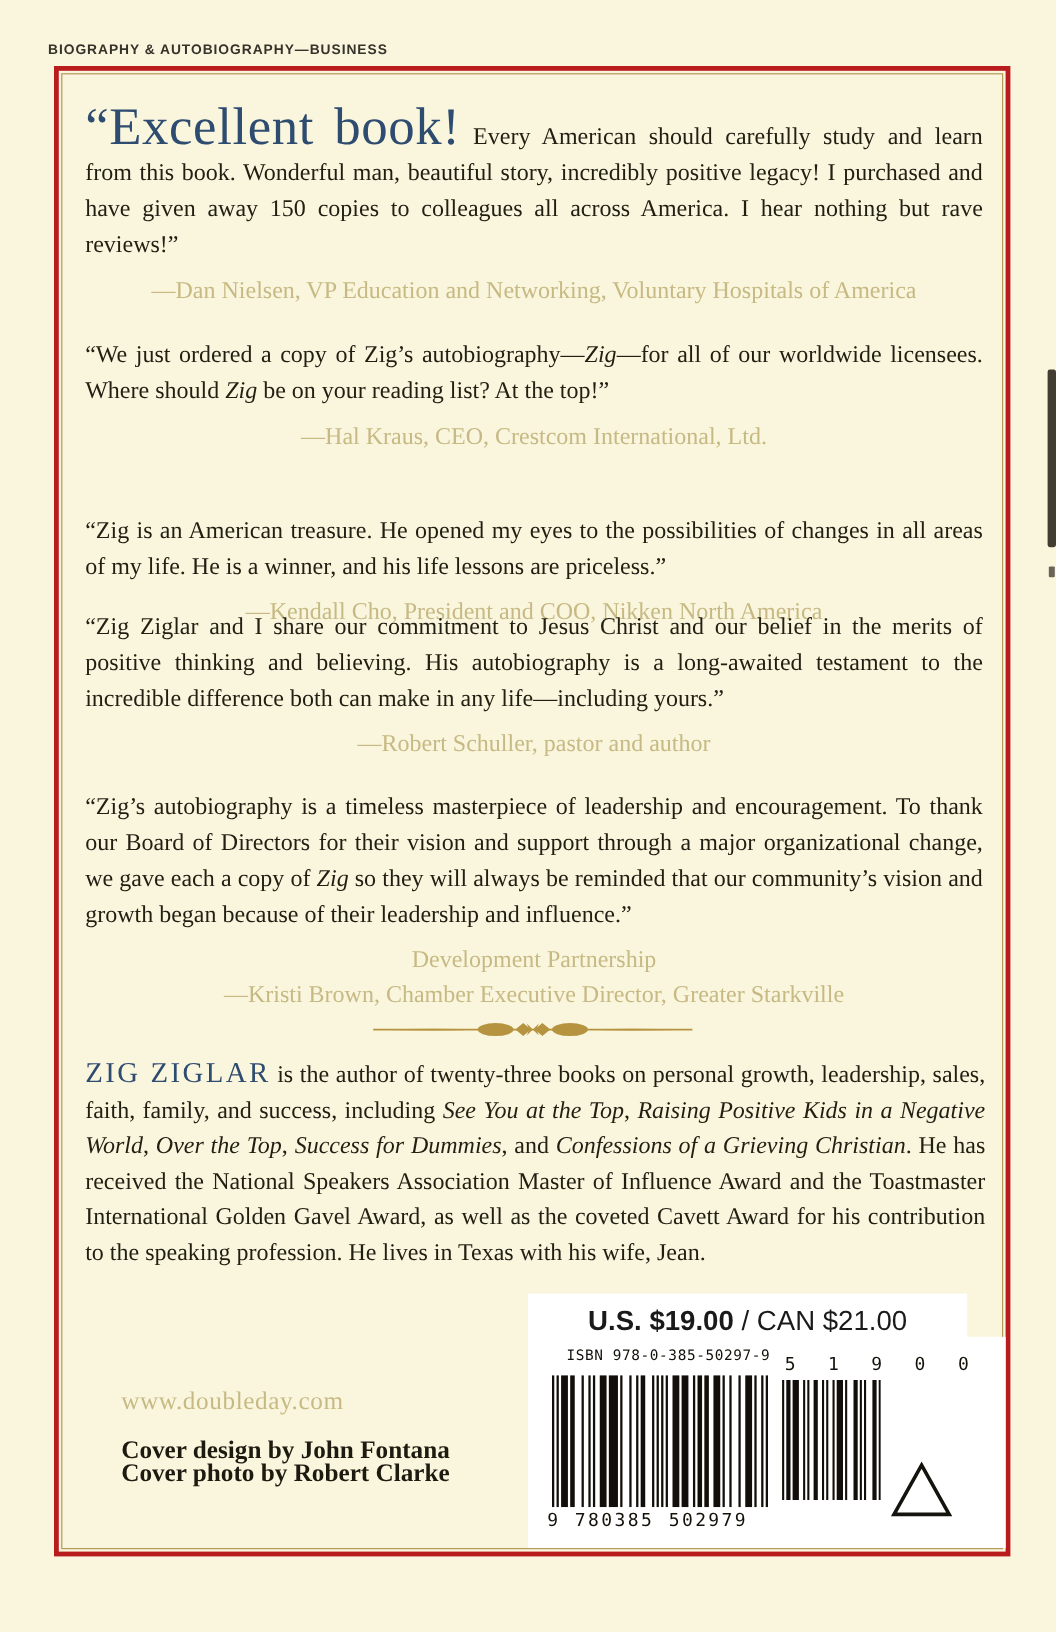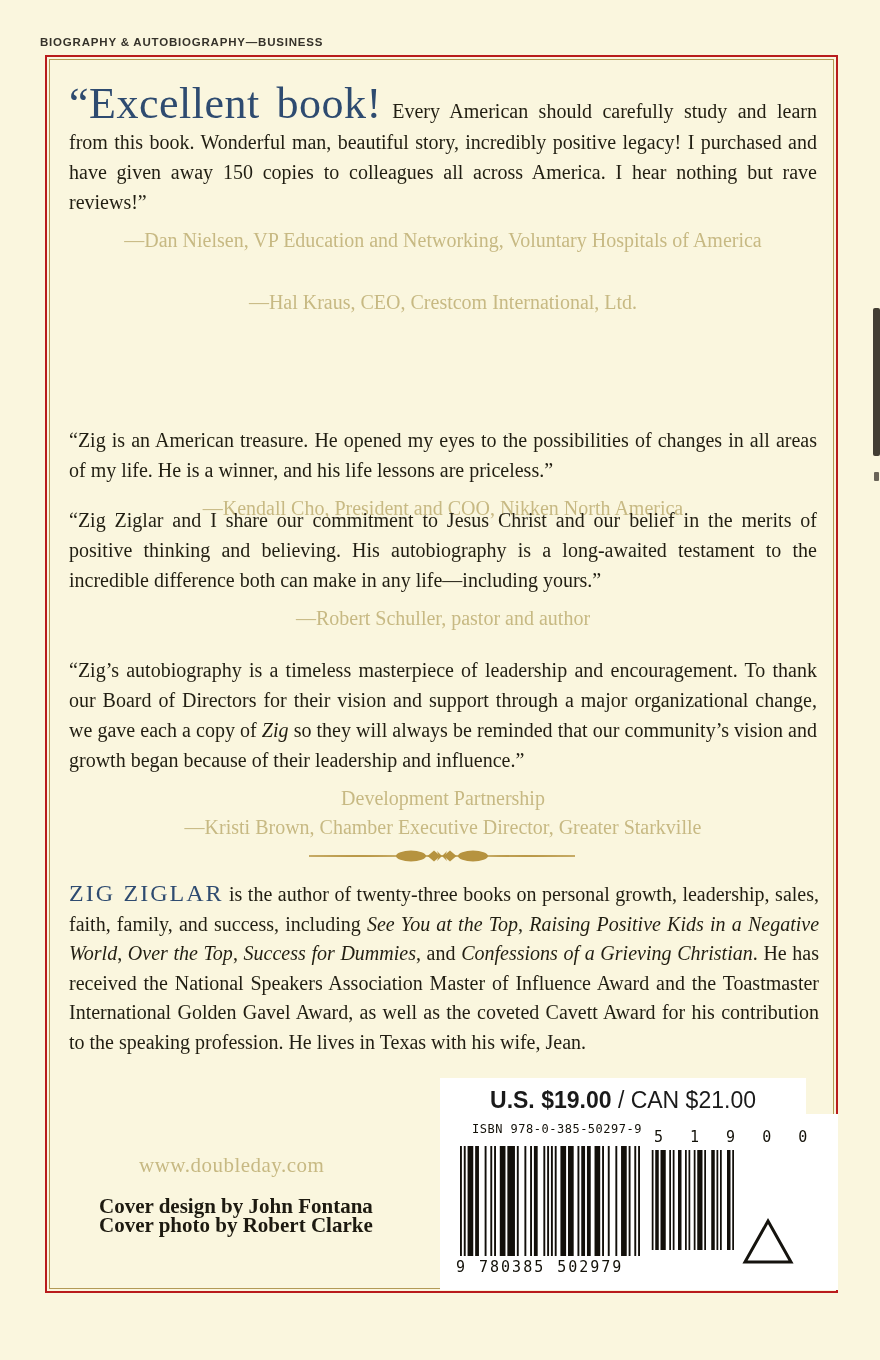--- a/index.html
+++ b/index.html
@@ -11,21 +11,21 @@
   }
   
   .category-label{
     position:absolute;left:40px;top:36px;
     font-family:"Liberation Sans", sans-serif;
     font-size:11.5px;font-weight:bold;letter-spacing:.8px;color:#35322a;
   }
   
   .frame{
     position:absolute;left:45px;top:55px;width:789px;height:1234px;
-    border:2px solid #b91c1c;
+    border:4px solid #b91c1c;
   }
   .frame-inner{
     position:absolute;inset:2px;border:1.5px solid #b29a56;pointer-events:none;
   }
   .content{position:absolute;inset:0;}
   .quote-block{position:absolute;left:22px;width:748px;}
   .qb-1{top:24px;}
   .qb-2{top:222px;}
   .qb-3{top:336px;margin-top:32px;}
   .qb-4{top:448px;}
@@ -44,21 +44,21 @@
   .divider-wrap{position:absolute;left:0;width:100%;top:790px;text-align:center;}
   
   .bio-block{position:absolute;left:22px;top:822px;width:750px;}
   .bio-text{margin:0;font-size:20px;line-height:29.5px;text-align:justify;}
   .bio-lead{
     font-size:24px;color:#2e4b70;letter-spacing:2px;
   }
   
   .website{
     position:absolute;left:52px;top:1096px;
-    font-size:21px;color:#c7b983;letter-spacing:.5px;margin-left:40px;
+    font-size:21px;color:#c7b983;letter-spacing:.5px;
   }
   .credits{
     position:absolute;left:52px;top:1140px;
     font-size:21px;font-weight:bold;line-height:19px;color:#1d1a10;
   }
   
   .price-strip{
     position:absolute;left:440px;top:1078px;width:366px;height:44px;
     background:#ffffff;z-index:2;
     display:flex;align-items:center;justify-content:center;
@@ -106,20 +106,21 @@
   <div class="content">
 
     <div id="quotes">
         <div class="quote-block qb-1">
           <p class="quote-text"><span class="lead-big">“Excellent book!</span><span> Every American should carefully study and learn from this book. Wonderful man, beautiful story, incredibly positive legacy! I purchased and have given away 150 copies to colleagues all across America. I hear nothing but rave reviews!”</span></p>
           <div class="attribution">
             <div>—Dan Nielsen, VP Education and Networking, Voluntary Hospitals of America</div>
           </div>
         </div>
         <div class="quote-block qb-2">
+          <p class="quote-text"><span>“We just ordered a copy of Zig’s autobiography—</span><span class="em">Zig</span><span>—for all of our worldwide licensees. Where should </span><span class="em">Zig</span><span> be on your reading list? At the top!”</span></p>
           <div class="attribution">
             <div>—Hal Kraus, CEO, Crestcom International, Ltd.</div>
           </div>
         </div>
         <div class="quote-block qb-3">
           <p class="quote-text"><span>“Zig is an American treasure. He opened my eyes to the possibilities of changes in all areas of my life. He is a winner, and his life lessons are priceless.”</span></p>
           <div class="attribution">
             <div>—Kendall Cho, President and COO, Nikken North America</div>
           </div>
         </div>

